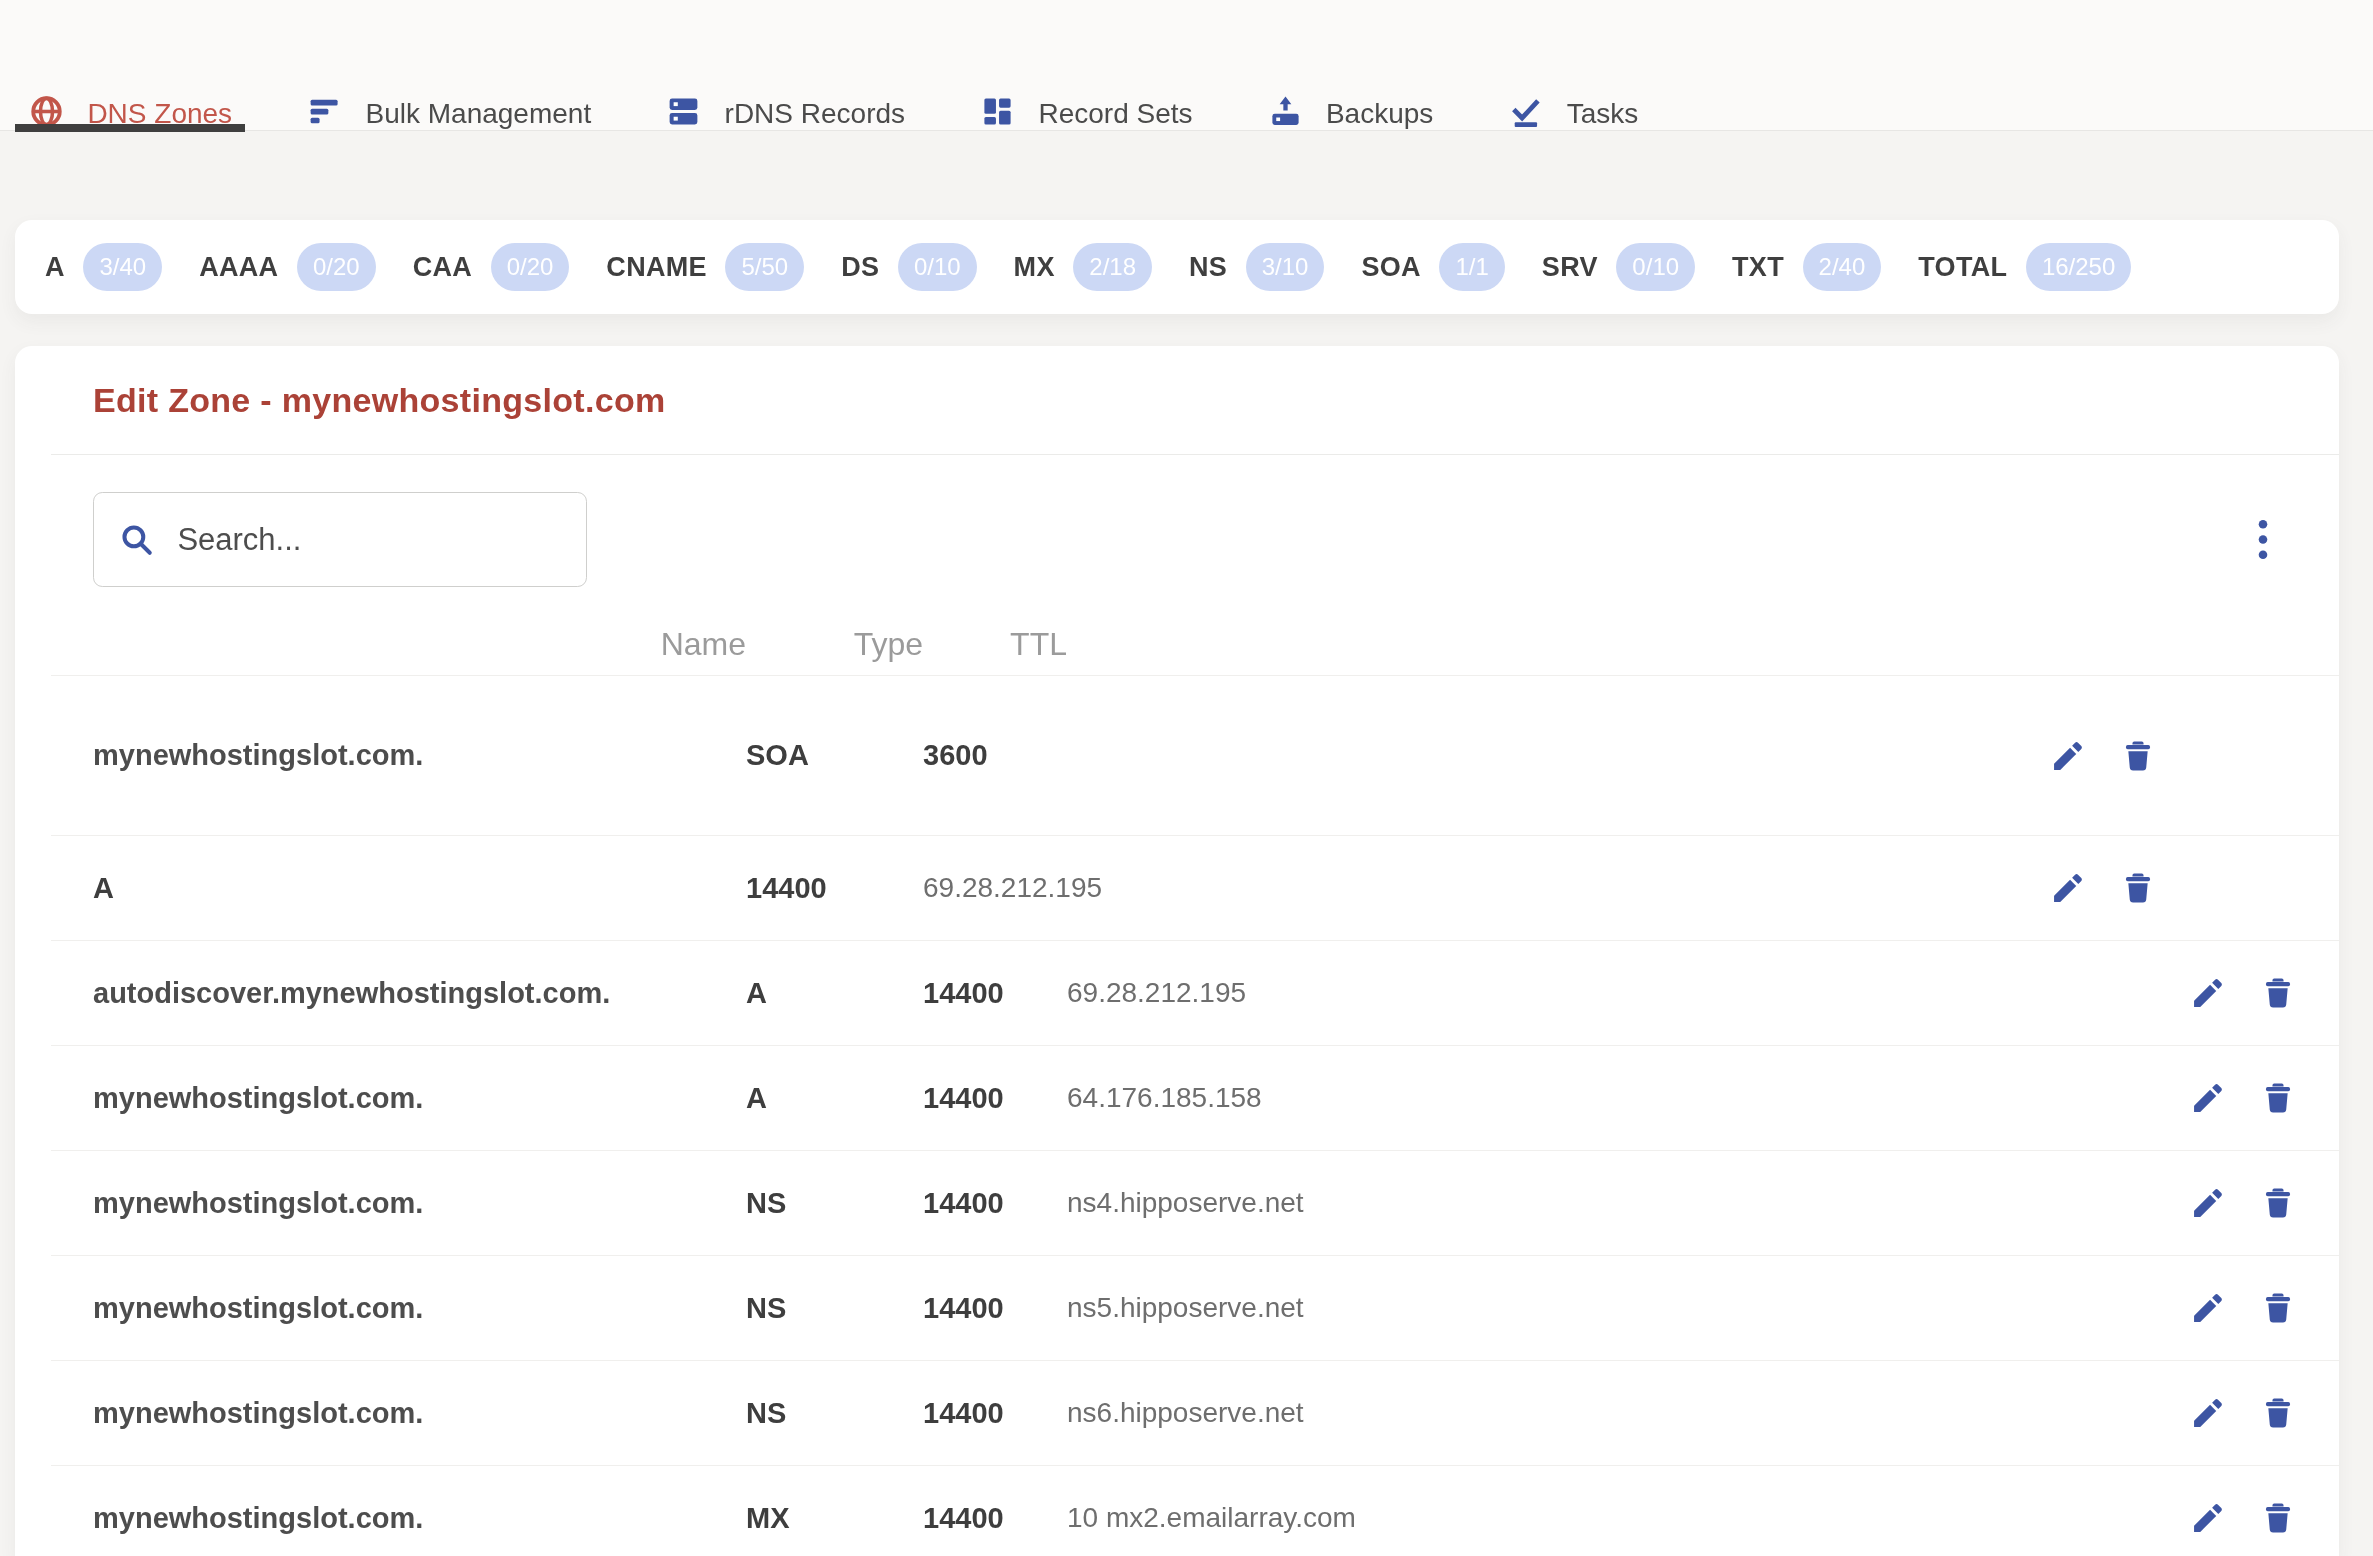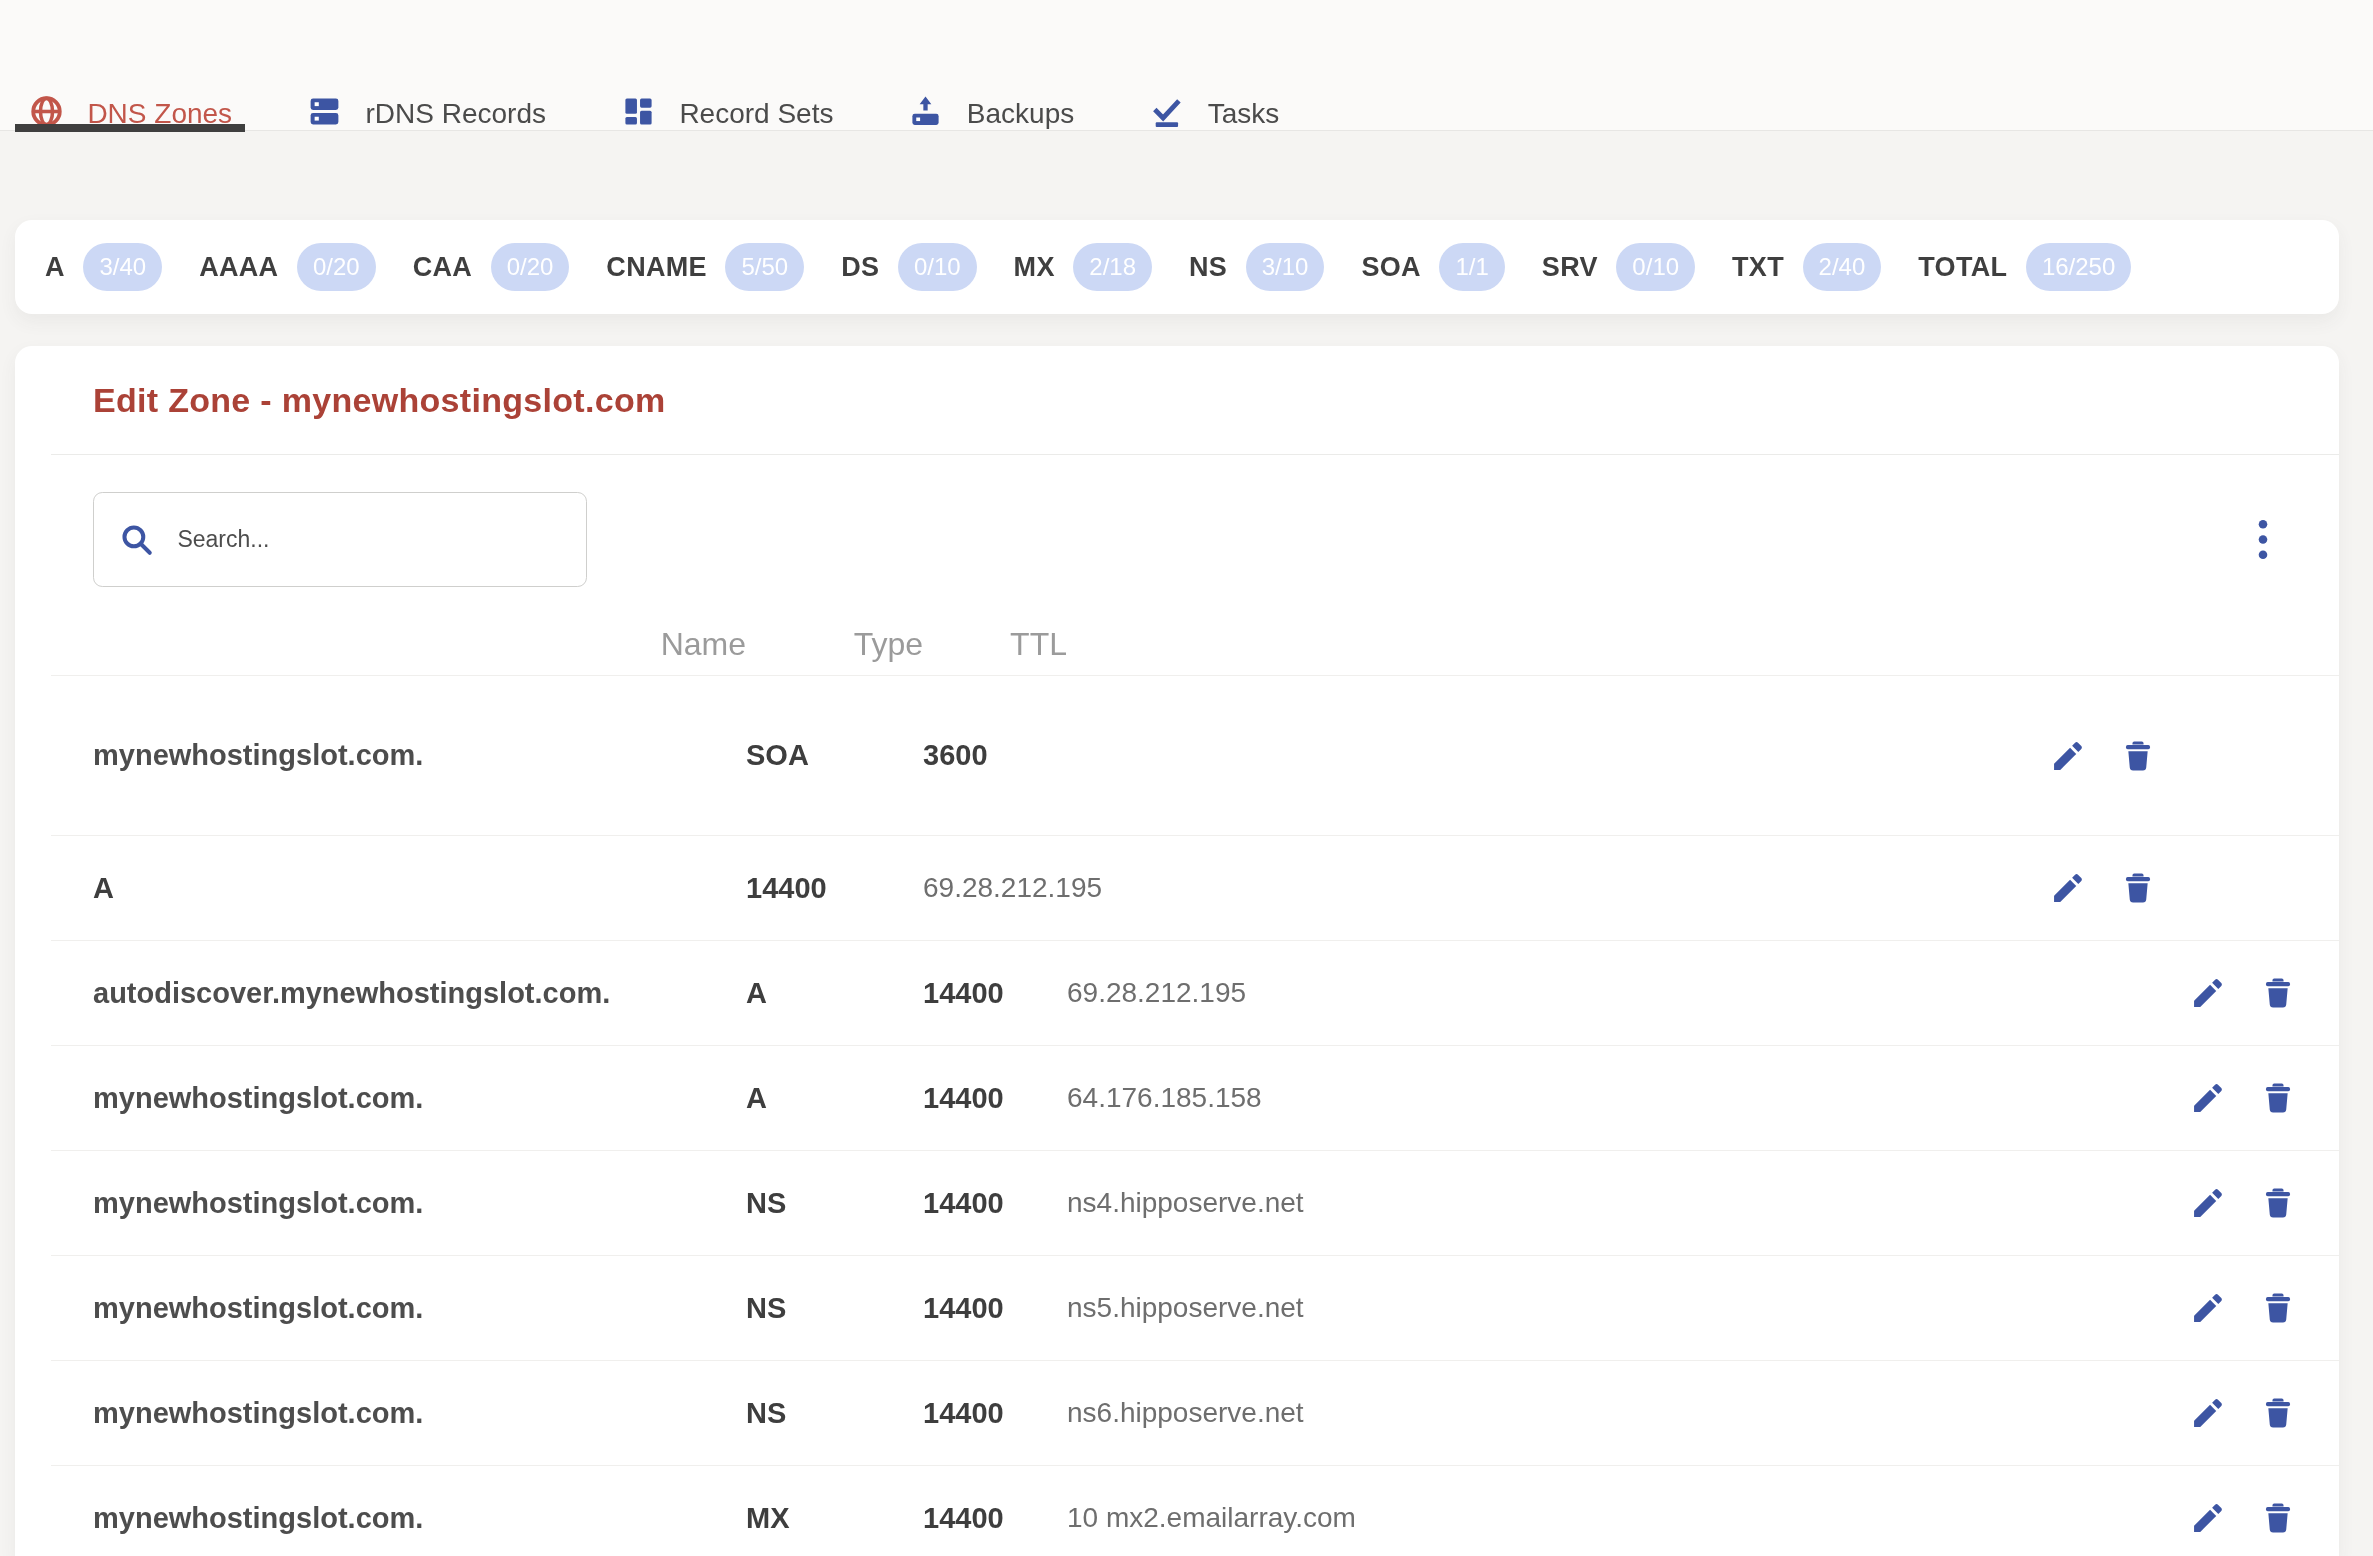--- a/index.html
+++ b/index.html
@@ -65,21 +65,21 @@
   .toolbar {
     display:flex; align-items:center; justify-content:space-between;
     padding:37px 56px 26px 42px;
   }
   .searchbox {
     width:494px; height:95px; border:1.9px solid #cfcfcd; border-radius:9.3px;
     display:flex; align-items:center; gap:22.4px; padding:0 24px; background:#fff;
   }
   .searchbox .icon { width:37px; height:37px; color:#3d55a3; flex:0 0 auto; }
   .searchbox input {
-    border:none; outline:none; width:100%; font-size:23px; color:#a16207;
+    border:none; outline:none; width:100%; font-size:31px; color:#a16207;
     font-family:inherit; background:transparent;
   }
   .searchbox input::placeholder { color:#4d4d4d; opacity:1; }
 
   .toolbar-right { display:flex; align-items:center; gap:39px; }
   .add-btn {
     height:85px; padding:0 41px; border:none; border-radius:24px;
     background:#bf574a; color:#ffffff; font-size:33px; font-family:inherit;
     display:flex; align-items:center; gap:24px; cursor:pointer; letter-spacing:0.3px;
   }
@@ -169,20 +169,26 @@
 
 <nav class="tabbar">
 
     <div class="tab active">
       <svg class="icon tab-icon" viewBox="0 0 40 40" width="37" height="37">
         <use href="#globe-icon"></use>
       </svg>
       <span>DNS Zones</span>
     </div>
 
+    <div class="tab">
+      <svg class="icon tab-icon" viewBox="0 0 40 40" width="37" height="37">
+        <use href="#filter-lines-icon"></use>
+      </svg>
+      <span>Bulk Management</span>
+    </div>
 
     <div class="tab">
       <svg class="icon tab-icon" viewBox="0 0 40 40" width="37" height="37">
         <use href="#server-icon"></use>
       </svg>
       <span>rDNS Records</span>
     </div>
 
     <div class="tab">
       <svg class="icon tab-icon" viewBox="0 0 40 40" width="37" height="37">

